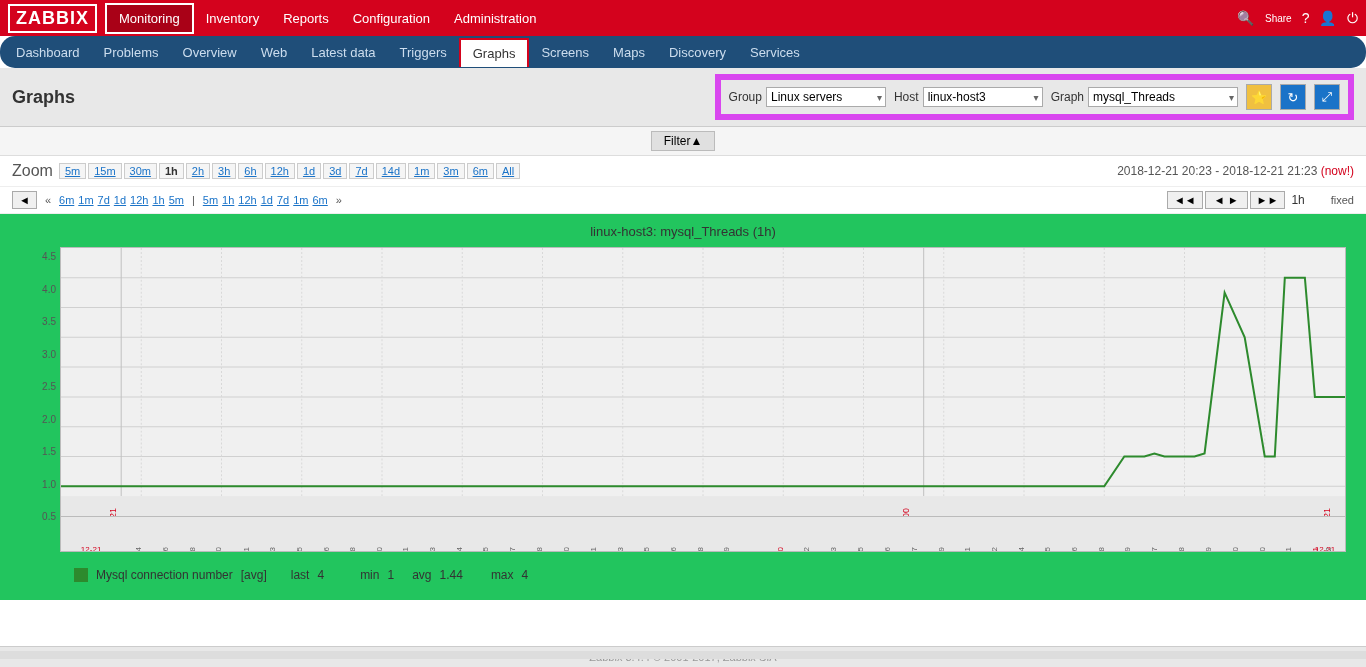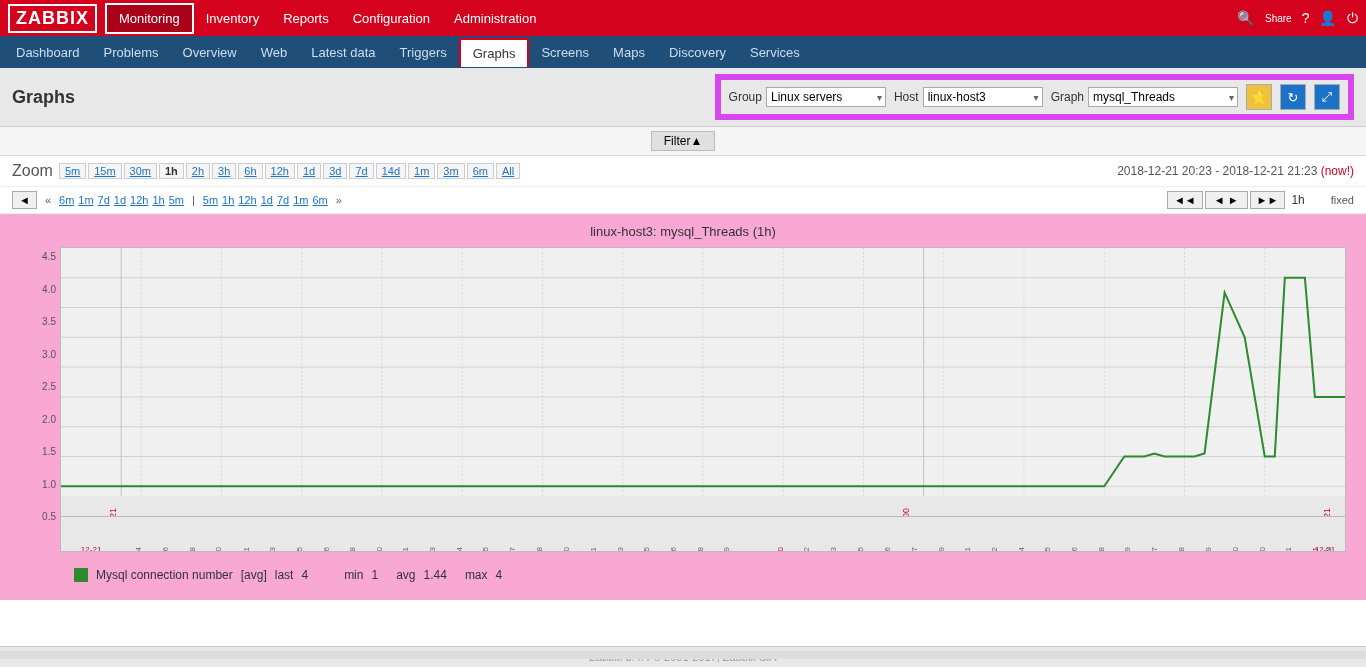--- a/index.html
+++ b/index.html
@@ -40,20 +40,21 @@
     }
     .top-nav-right span { cursor: pointer; font-size: 14px; }
 
     
     #second-nav {
       background: #1f4e79;
       display: flex;
       align-items: center;
       height: 32px;
       padding: 0 4px;
+      border-radius: 15px;
     }
     .second-nav-item {
       color: #cde;
       padding: 6px 12px;
       cursor: pointer;
       font-size: 13px;
       white-space: nowrap;
     }
     .second-nav-item.active {
       background: #fff;
@@ -182,21 +183,21 @@
       background: #f0f0f0;
       cursor: pointer;
       font-size: 11px;
     }
     .nav-text { font-size: 11px; color: #1a73c8; text-decoration: underline; cursor: pointer; }
     .fixed-label { font-size: 11px; color: #555; margin-left: 20px; }
     .time-fixed { font-size: 12px; color: #333; }
 
     
     #graph-container {
-      background: #f9a8d4;
+      background: #22c55e;
       padding: 10px 12px;
       position: relative;
     }
     #graph-title {
       text-align: center;
       font-size: 13px;
       color: #333;
       margin-bottom: 8px;
     }
     .y-label { font-size: 10px; color: #555; }
@@ -487,27 +488,27 @@
           </g>
         </svg>
       </div>
     </div>
   </div>
 
   <div id="legend" style="margin-left:50px; margin-top:8px;">
     <div class="legend-color"></div>
     <span>Mysql connection number</span>
     <span>[avg]</span>
-    <span style="text-align:center;">last</span>
+    <span style="margin-left:16px;text-align:center;">last</span>
     <span>4</span>
     <span style="margin-left:28px;">min</span>
     <span>1</span>
     <span style="margin-left:10px;">avg</span>
     <span>1.44</span>
-    <span style="margin-left:10px;">max</span>
+    <span style="margin-left:20px;">max</span>
     <span>4</span>
   </div>
 </div>
 
 <div id="footer">
   <span>Zabbix 3.4.4 © 2001-2017, Zabbix SIA</span>
 </div>
 
 <div id="scrollbar-area" style="position:fixed; bottom:8px; width:100%; height:8px; background:#ddd;"></div>
 

